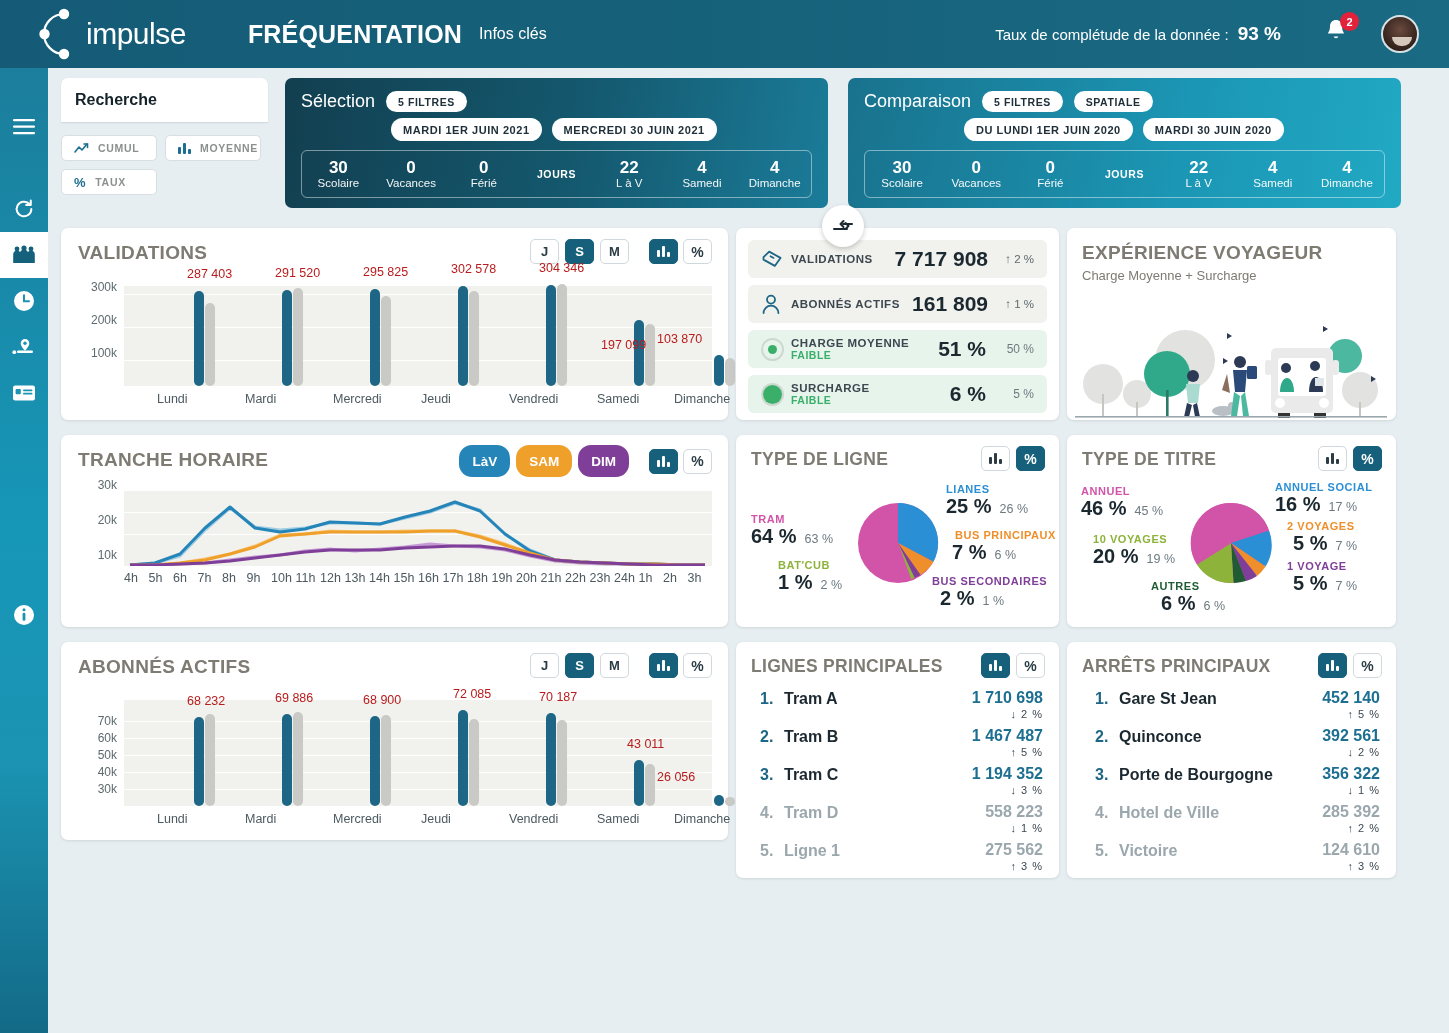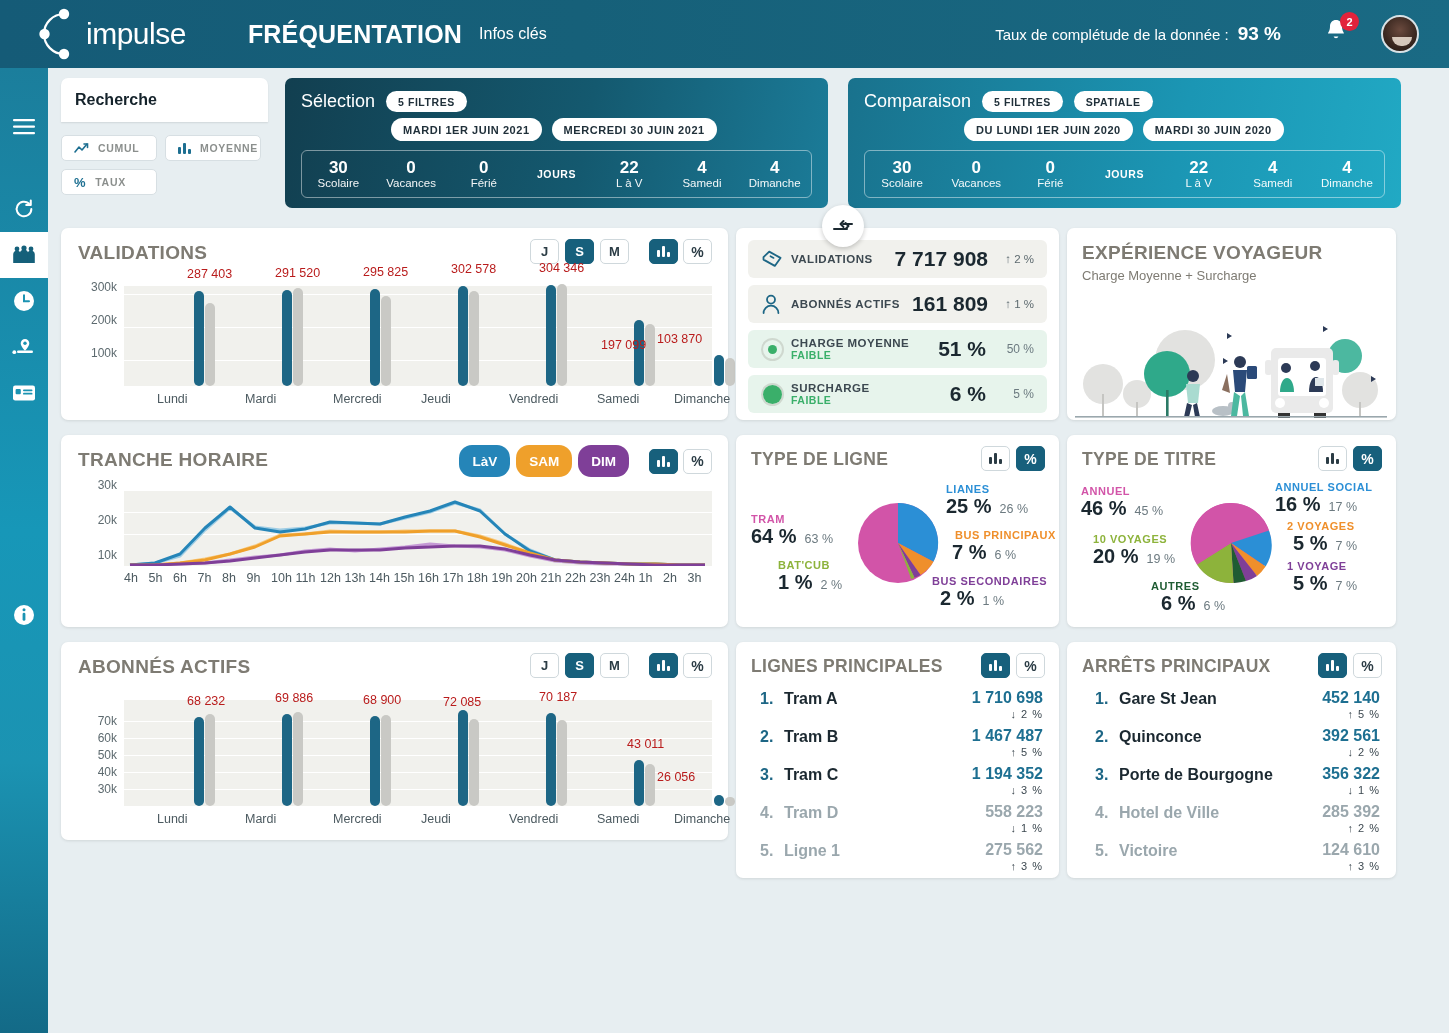--- a/index.html
+++ b/index.html
@@ -791,21 +791,21 @@
       <div class="bval" style="left:214px;top:49px;">69 886</div>
       <div class="xlab" style="left:184px;top:170px;width:90px;">Mardi</div>
 
       <div class="bar" style="left:309px;top:74px;height:90px;"></div>
       <div class="barg" style="left:320px;top:73px;height:91px;"></div>
       <div class="bval" style="left:302px;top:51px;">68 900</div>
       <div class="xlab" style="left:272px;top:170px;width:90px;">Mercredi</div>
 
       <div class="bar" style="left:397px;top:68px;height:96px;"></div>
       <div class="barg" style="left:408px;top:77px;height:87px;"></div>
-      <div class="bval" style="left:382px;top:45px;margin-top:8px;">72 085</div>
+      <div class="bval" style="left:392px;top:45px;">72 085</div>
       <div class="xlab" style="left:360px;top:170px;width:90px;">Jeudi</div>
 
       <div class="bar" style="left:485px;top:71px;height:93px;"></div>
       <div class="barg" style="left:496px;top:78px;height:86px;"></div>
       <div class="bval" style="left:478px;top:48px;">70 187</div>
       <div class="xlab" style="left:448px;top:170px;width:90px;">Vendredi</div>
 
       <div class="bar" style="left:573px;top:118px;height:46px;"></div>
       <div class="barg" style="left:584px;top:122px;height:42px;"></div>
       <div class="bval" style="left:566px;top:95px;">43 011</div>

